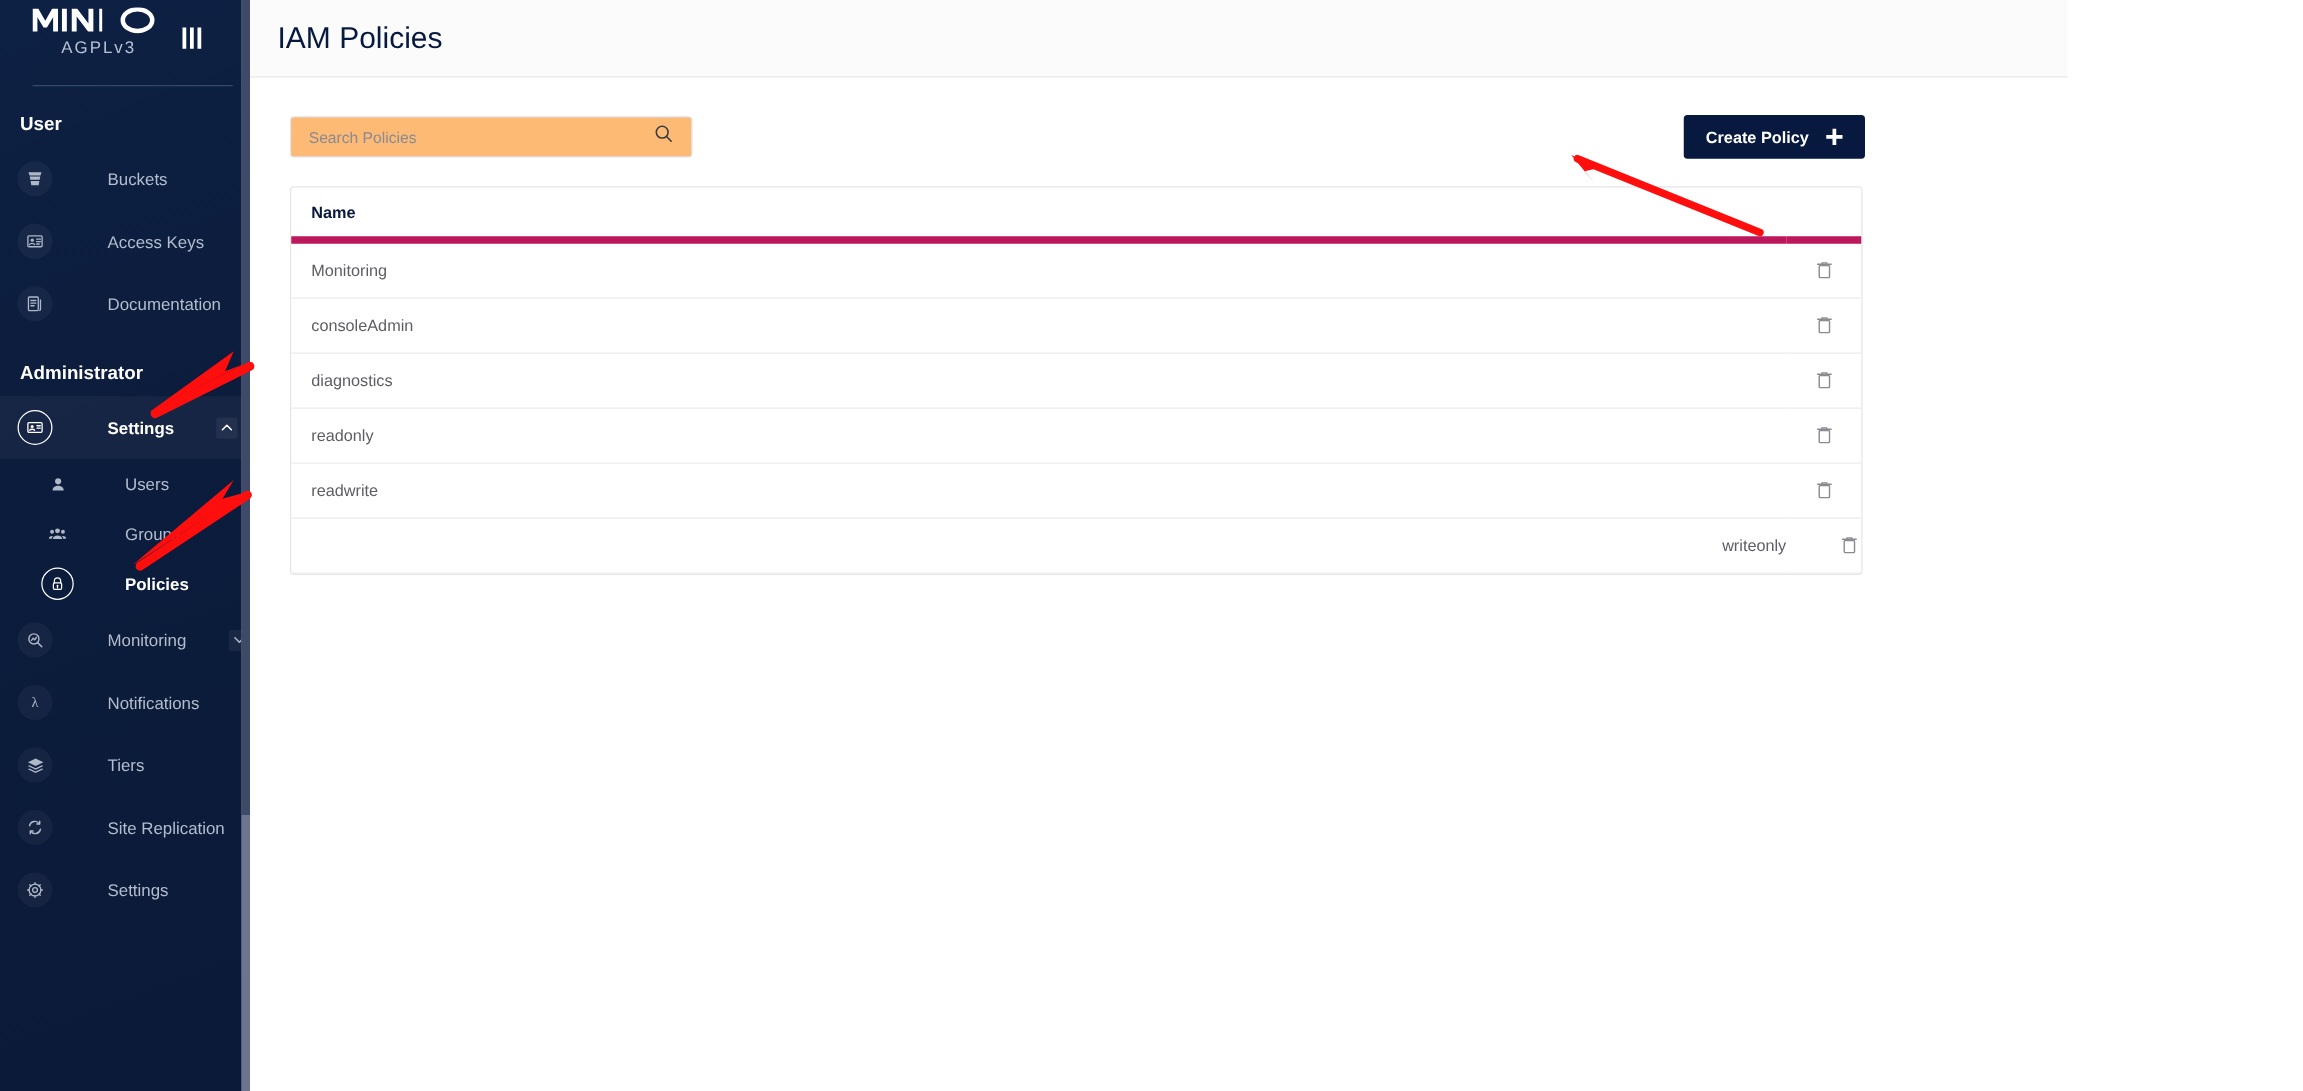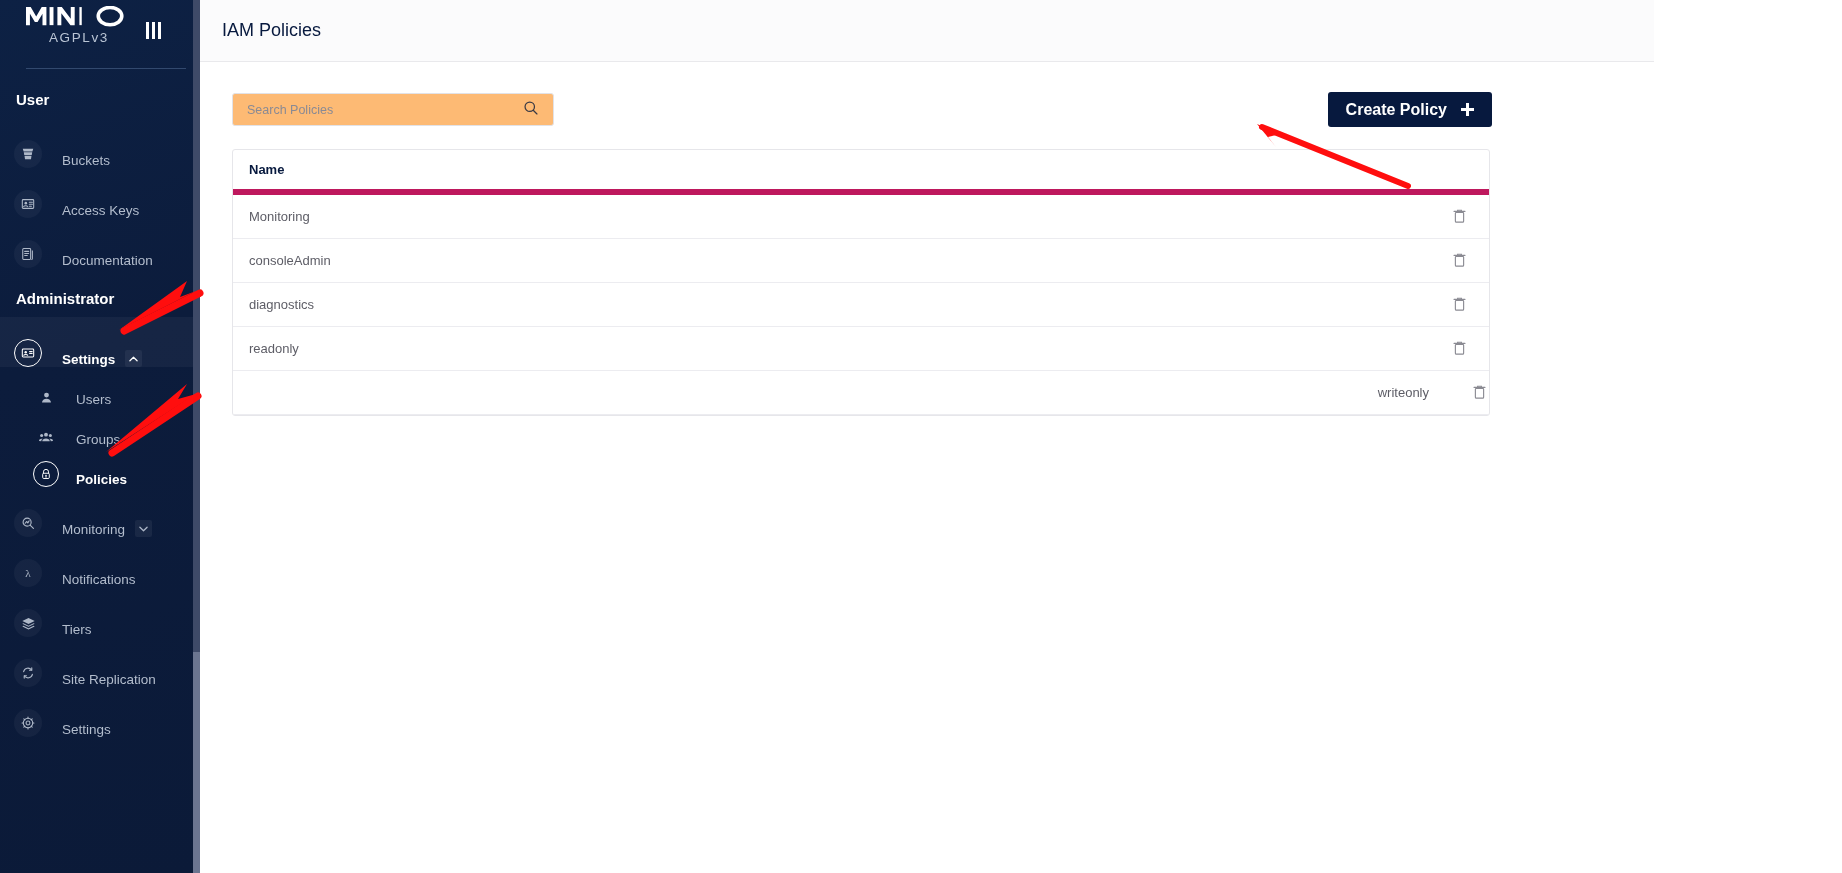--- a/index.html
+++ b/index.html
@@ -77,27 +77,28 @@
     margin: 0 14px 0 26px;
   }
   .section-title {
     color: #ffffff;
     font-size: 15px;
     font-weight: 700;
     padding: 22px 0 10px 16px;
   }
   .nav-item {
     display: flex;
-    align-items: flex-end;
+    align-items: center;
     height: 50px;
     padding-left: 14px;
     color: #b3bdcd;
     font-size: 13.5px;
     cursor: pointer;
     position: relative;
+    gap: 24px;
   }
   .nav-item .ico {
     width: 28px;
     height: 28px;
     border-radius: 50%;
     background: rgba(255,255,255,0.045);
     display: flex;
     align-items: center;
     justify-content: center;
     flex: 0 0 28px;
@@ -161,21 +162,21 @@
   }
   .page-header {
     height: 62px;
     border-bottom: 1px solid #e9e9ec;
     display: flex;
     align-items: center;
     padding-left: 22px;
     background: #fbfbfc;
   }
   .page-title {
-    font-size: 18px;
+    font-size: 24px;
     color: #07193e;
     font-weight: 400;
   }
   .content {
     flex: 1 1 auto;
     padding: 30px 0 0 32px;
   }
   .toolbar {
     display: flex;
     align-items: center;
@@ -203,21 +204,21 @@
   }
   .search-box input::placeholder { color: #8a8a94; }
   .btn-create {
     margin-left: auto;
     height: 35px;
     background: #07193e;
     color: #ffffff;
     border: none;
     border-radius: 3px;
     font-family: "Liberation Sans", sans-serif;
-    font-size: 16px;
+    font-size: 13px;
     font-weight: 700;
     padding: 0 18px;
     display: flex;
     align-items: center;
     gap: 14px;
     cursor: pointer;
   }
   .plus {
     position: relative;
     width: 13px;
@@ -532,20 +533,32 @@
                 <button class="trash-btn">
                   <svg width="15" height="16" viewBox="0 0 16 17" fill="none" stroke="#8a8a92" stroke-width="1.2">
                     <path d="M2.2 3.6h11.6" stroke-linecap="round"></path>
                     <path d="M6 3.6V2.4h4v1.2"></path>
                     <rect x="3.6" y="4.6" width="8.8" height="10.4" rx="1"></rect>
                   </svg>
                 </button>
               </td>
             </tr>
             <tr>
+              <td>readwrite</td>
+              <td class="td-action">
+                <button class="trash-btn">
+                  <svg width="15" height="16" viewBox="0 0 16 17" fill="none" stroke="#8a8a92" stroke-width="1.2">
+                    <path d="M2.2 3.6h11.6" stroke-linecap="round"></path>
+                    <path d="M6 3.6V2.4h4v1.2"></path>
+                    <rect x="3.6" y="4.6" width="8.8" height="10.4" rx="1"></rect>
+                  </svg>
+                </button>
+              </td>
+            </tr>
+            <tr>
               <td>writeonly</td>
               <td class="td-action">
                 <button class="trash-btn">
                   <svg width="15" height="16" viewBox="0 0 16 17" fill="none" stroke="#8a8a92" stroke-width="1.2">
                     <path d="M2.2 3.6h11.6" stroke-linecap="round"></path>
                     <path d="M6 3.6V2.4h4v1.2"></path>
                     <rect x="3.6" y="4.6" width="8.8" height="10.4" rx="1"></rect>
                   </svg>
                 </button>
               </td>

